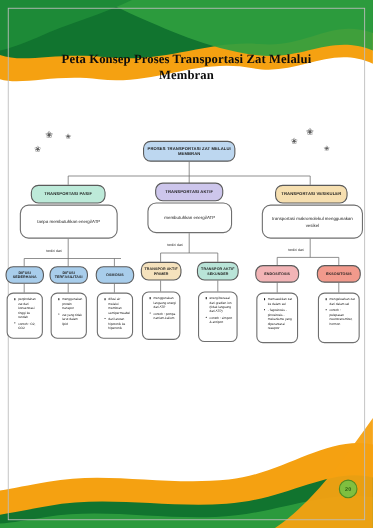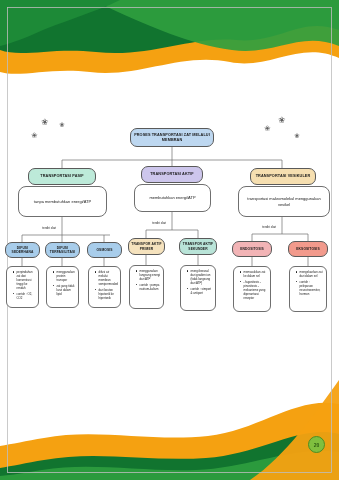--- a/index.html
+++ b/index.html
@@ -145,20 +145,21 @@
 
     <path d="M0,480 L339,480 L339,434 C300,424 262,454 206,458 C150,462 96,450 44,460 C26,463 12,466 0,468 Z" fill="#11742f"></path>
 
     <path d="M0,480 L339,480 L339,452 C290,446 250,468 196,470 C140,472 92,462 42,470 C24,473 12,475 0,476 Z" fill="#2f9e3f" opacity="0.9"></path>
 
     <path d="M339,380 L339,480 L250,480 C286,456 316,412 339,380 Z" fill="#f5a111" opacity="0.95"></path>
 
     <rect x="7.5" y="7.5" width="324" height="465" fill="none" stroke="#bdbdbd" stroke-width="0.8"></rect>
   </svg>
 
+  <div class="title">Peta Konsep Proses Transportasi Zat Melalui Membran</div>
 
   <div class="stars" style="left:28px;top:112px;width:60px;height:38px;">
     <span class="star" style="left:13px;top:6px;">✬</span>
     <span class="star" style="left:31px;top:8px;font-size:7px;">✬</span>
     <span class="star" style="left:3px;top:19px;font-size:8px;">✬</span>
   </div>
 
   <div class="stars" style="left:262px;top:112px;width:60px;height:38px;">
     <span class="star" style="left:2px;top:12px;font-size:8px;">✬</span>
     <span class="star" style="left:16px;top:4px;">✬</span>

